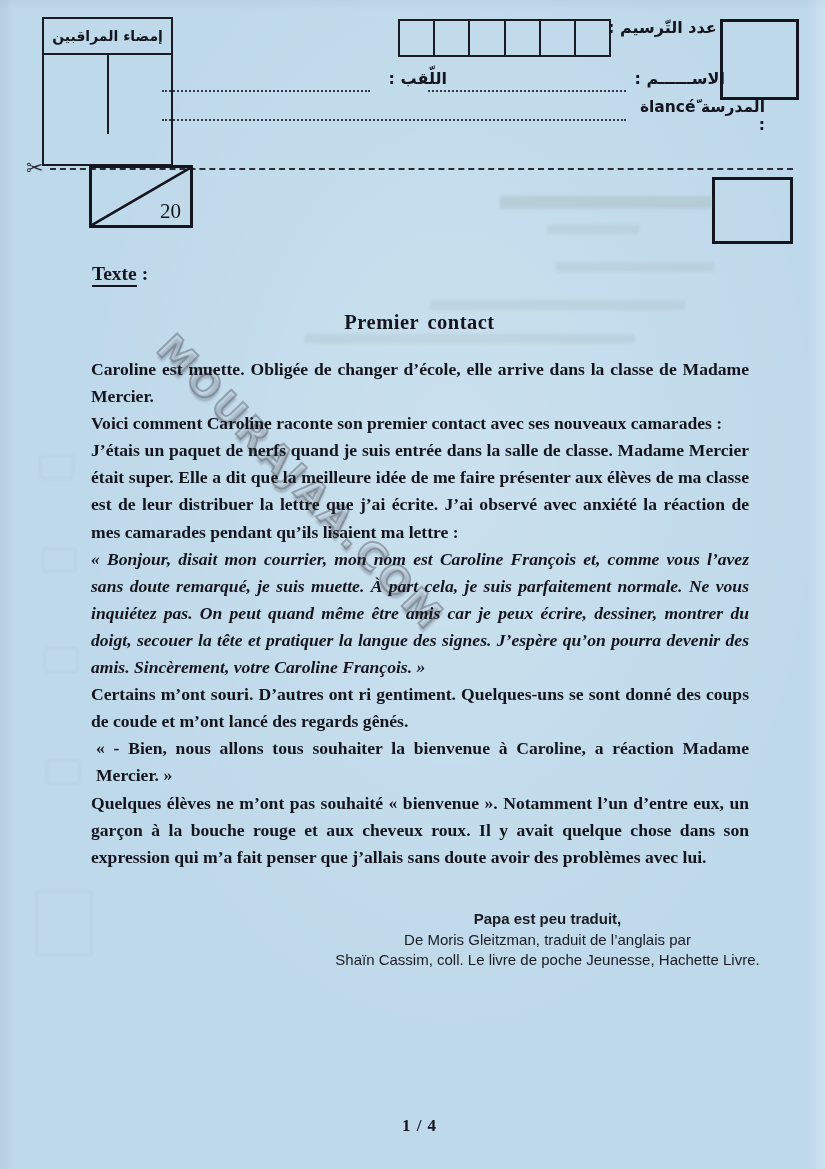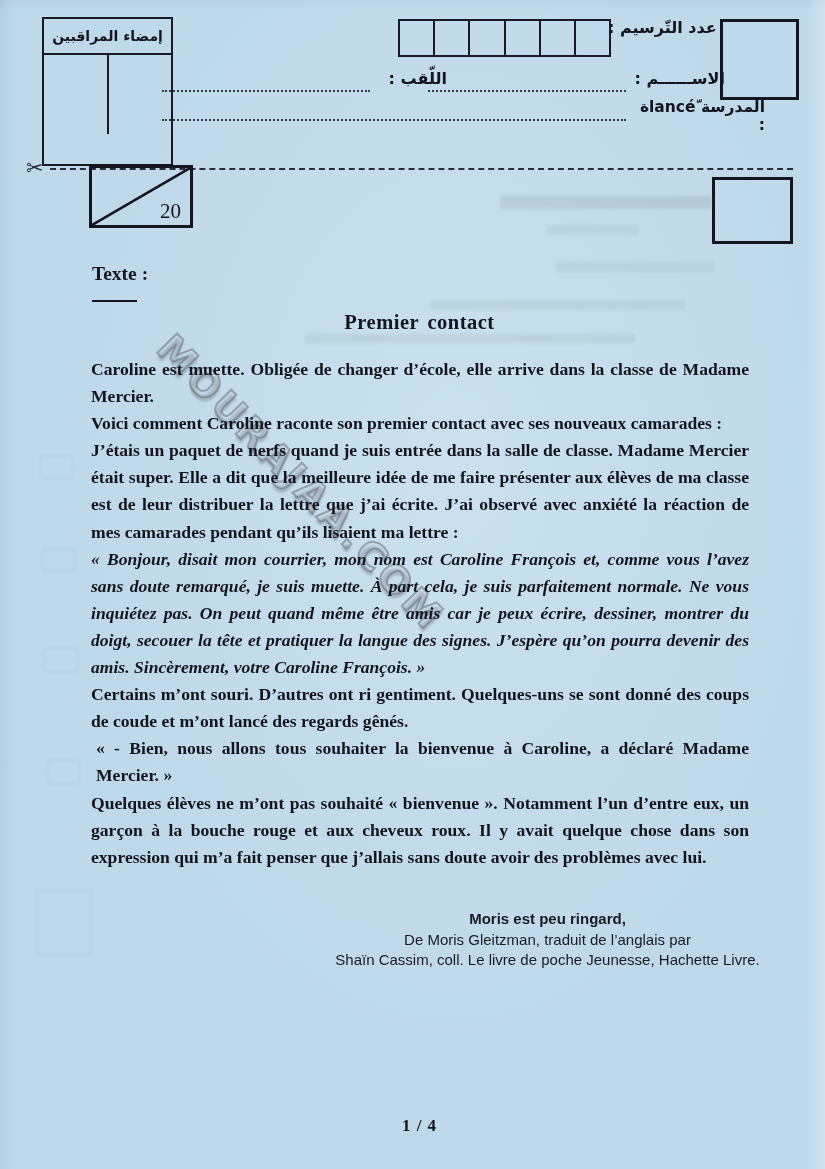--- a/index.html
+++ b/index.html
@@ -63,21 +63,21 @@
     font-family:"DejaVu Sans",sans-serif; font-weight:700;
     font-size:38px; letter-spacing:4px; white-space:nowrap;
     color:rgba(190,200,210,0.20);
     -webkit-text-stroke:2px rgba(105,112,122,0.55);
     text-shadow:3px 3px 2px rgba(85,92,102,0.30);
     z-index:5;
   }
 
   
   .texte-heading { left:92px; top:263px; font-size:19.5px; font-weight:700; }
-  .texte-heading .u { border-bottom:2.2px solid #15151f; padding-bottom:16px;margin-top:44px; }
+  .texte-heading .u { border-bottom:2.2px solid #15151f; padding-bottom:1px;margin-top:44px; }
 
   .doc-title { left:91px; top:311px; width:657px; text-align:center;
                font-size:20.5px; font-weight:700; letter-spacing:0.5px; word-spacing:3px; }
 
   .body-text { left:91px; top:356px; width:658px; font-size:17.6px; line-height:27.1px;
                text-align:justify; color:#14141e; z-index:6;font-weight:bold; }
   .body-text p { margin:0; }
   .body-text p.italic { font-style:italic; }
   .body-text p.indent { text-indent:62px; }
   .body-text p.space-lead { padding-left:5px; }
@@ -155,25 +155,25 @@
   <div class="abs texte-heading"><span class="u">Texte</span><span> :</span></div>
 
   <div class="abs doc-title">Premier contact</div>
 
   <div class="abs body-text">
     <p>Caroline est muette. Obligée de changer d’école, elle arrive dans la classe de Madame Mercier.</p>
     <p>Voici comment Caroline raconte son premier contact avec ses nouveaux camarades :</p>
     <p>J’étais un paquet de nerfs quand je suis entrée dans la salle de classe. Madame Mercier était super. Elle a dit que la meilleure idée de me faire présenter aux élèves de ma classe est de leur distribuer la lettre que j’ai écrite. J’ai observé avec anxiété la réaction de mes camarades pendant qu’ils lisaient ma lettre :</p>
     <p class="italic">« Bonjour, disait mon courrier, mon nom est Caroline François et, comme vous l’avez sans doute remarqué, je suis muette. À part cela, je suis parfaitement normale. Ne vous inquiétez pas. On peut quand même être amis car je peux écrire, dessiner, montrer du doigt, secouer la tête et pratiquer la langue des signes. J’espère qu’on pourra devenir des amis. Sincèrement, votre Caroline François. »</p>
     <p>Certains m’ont souri. D’autres ont ri gentiment. Quelques-uns se sont donné des coups de coude et m’ont lancé des regards gênés.</p>
-    <p class="space-lead">« - Bien, nous allons tous souhaiter la bienvenue à Caroline, a déclaré Madame Mercier. »</p>
+    <p class="space-lead">« - Bien, nous allons tous souhaiter la bienvenue à Caroline, a réaction Madame Mercier. »</p>
     <p>Quelques élèves ne m’ont pas souhaité « bienvenue ». Notamment l’un d’entre eux, un garçon à la bouche rouge et aux cheveux roux. Il y avait quelque chose dans son expression qui m’a fait penser que j’allais sans doute avoir des problèmes avec lui.</p>
   </div>
 
   <div class="abs source">
-    <div class="bold">Moris est peu ringard,</div>
+    <div class="bold">Papa est peu traduit,</div>
     <div>De Moris Gleitzman, traduit de l’anglais par</div>
     <div>Shaïn Cassim, coll. Le livre de poche Jeunesse,  Hachette Livre.</div>
   </div>
 
   <div class="abs page-number">1 / 4</div>
 
 </div>
 
 </body></html>

